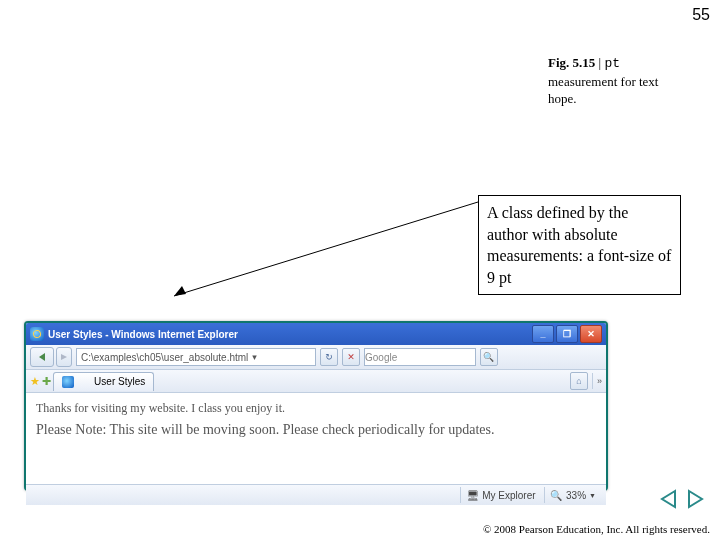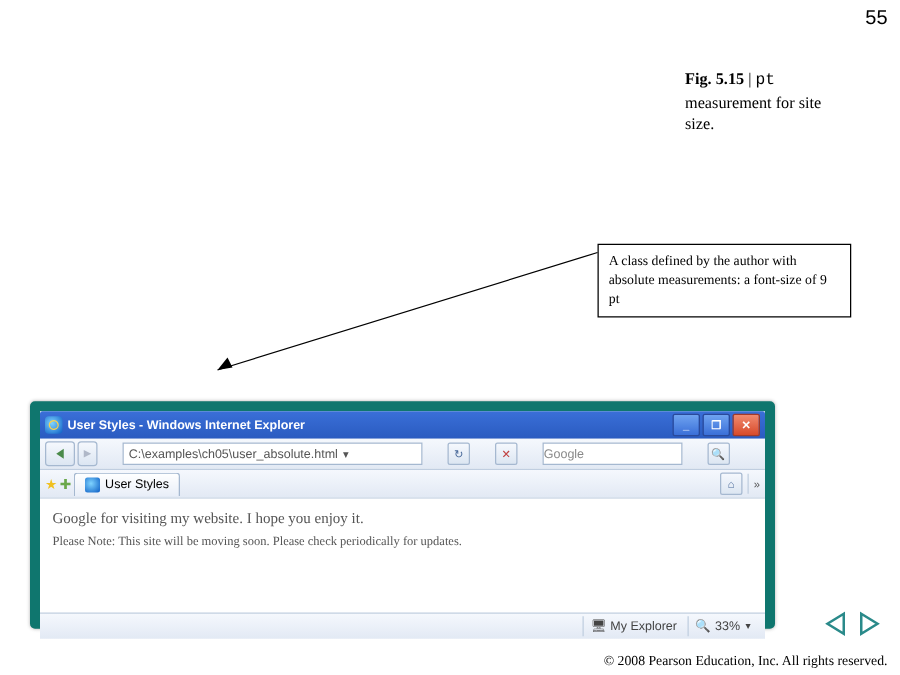--- a/index.html
+++ b/index.html
@@ -1,57 +1,57 @@
 <!DOCTYPE html>
 <html><head>
 <meta charset="utf-8">
 <style>
 html,body{margin:0;padding:0;width:720px;height:540px;background:#fff;font-family:"Times New Roman",serif;position:relative;overflow:hidden}
 .page-num{position:absolute;top:6px;right:10px;font-size:16px;font-family:Arial,sans-serif}
 .caption{position:absolute;top:54px;left:548px;width:118px;font-size:13px;line-height:1.35}
 .caption .u{}
 .caption .b{font-weight:bold}
-.callout-box{position:absolute;top:195px;left:478px;width:185px;border:1px solid #000;padding:6px 8px;font-size:11px;line-height:1.35;background:#fff}
+.callout-box{position:absolute;top:195px;left:478px;width:185px;border:1px solid #000;padding:6px 8px;font-size:16px;line-height:1.35;background:#fff}
 .arrow-line{position:absolute;left:170px;top:200px;width:310px;height:100px;pointer-events:none}
-.browser{position:absolute;left:24px;top:321px;width:580px;height:166px;border:8px solid #0f766e;border-radius:4px;background:#fff;font-family:Tahoma,Arial,sans-serif;font-size:10px;box-shadow:0 0 3px rgba(0,0,0,.3)}
+.browser{position:absolute;left:24px;top:321px;width:580px;height:166px;border:2px solid #0f766e;border-radius:4px;background:#fff;font-family:Tahoma,Arial,sans-serif;font-size:10px;box-shadow:0 0 3px rgba(0,0,0,.3)}
 .titlebar{height:22px;background:linear-gradient(#3a6fd8,#2a5bc0);display:flex;align-items:center;color:#fff;padding:0 4px;border-top-left-radius:2px;border-top-right-radius:2px}
 .titlebar .ie-icon{width:14px;height:14px;background:radial-gradient(circle at 40% 40%,#7fd3ff,#0a5cc4);border-radius:3px;margin-right:4px;position:relative}
 .titlebar .ie-icon::after{content:"";position:absolute;inset:3px;border:1px solid #ffd24a;border-radius:50%;transform:rotate(-15deg)}
 .titlebar .title-text{flex:1;font-weight:bold}
 .win-btns{display:flex;gap:2px}
 .win-btn{width:20px;height:16px;background:linear-gradient(#6fa3f0,#3a6fd8);border:1px solid #2a4a9a;border-radius:2px;color:#fff;display:flex;align-items:center;justify-content:center;font-size:9px;font-weight:bold}
 .win-btn.close{background:linear-gradient(#f08a6f,#d84a2a);border-color:#a03a2a}
-.addressbar{height:24px;background:linear-gradient(#f5f8fd,#e2e9f4);border-bottom:1px solid #c0cee0;display:flex;align-items:center;padding:0 4px;gap:20px}
+.addressbar{height:24px;background:linear-gradient(#f5f8fd,#e2e9f4);border-bottom:1px solid #c0cee0;display:flex;align-items:center;padding:0 4px;gap:4px}
 .nav-btns{display:flex;gap:2px}
 .nav-btn{width:22px;height:18px;background:linear-gradient(#f5f8fd,#dce6f2);border:1px solid #a5b8d0;border-radius:3px;display:flex;align-items:center;justify-content:center;color:#4a6a9a}
 .url-field{flex:1;max-width:230px;height:16px;background:#fff;border:1px solid #a5b8d0;padding:0 4px;display:flex;align-items:center;color:#555}
 .search-field{width:110px;height:16px;background:#fff;border:1px solid #a5b8d0;padding:0 0;display:flex;align-items:center;color:#888}
 .mini-btn{width:16px;height:16px;background:linear-gradient(#f5f8fd,#dce6f2);border:1px solid #a5b8d0;border-radius:2px;display:flex;align-items:center;justify-content:center;color:#4a6a9a;font-size:9px}
 .toolbar{height:22px;background:linear-gradient(#f5f8fd,#e2e9f4);border-bottom:1px solid #c0cee0;display:flex;align-items:center;padding:0 4px;gap:2px}
-.tab{height:18px;background:linear-gradient(#fff,#e8eef8);border:1px solid #a5b8d0;border-bottom:none;border-radius:3px 3px 0 0;padding:0 8px;display:flex;align-items:center;gap:4px}
+.tab{height:18px;background:linear-gradient(#fff,#e8eef8);border:1px solid #a5b8d0;border-bottom:none;border-radius:3px 3px 0 0;padding:0 8px;display:flex;align-items:center;gap:20px}
 .fav-icon{color:#f0c020;font-size:11px}
 .tab .ie-icon{width:12px;height:12px;background:radial-gradient(circle at 40% 40%,#7fd3ff,#0a5cc4);border-radius:2px}
 .content{height:75px;background:#fff;padding:8px 10px;color:#555;font-family:"Times New Roman",serif;overflow:hidden}
 .content .line1{font-size:12px;margin-bottom:6px;filter:blur(.3px)}
-.content .line2{font-size:10px;filter:blur(.3px)}
+.content .line2{font-size:14px;filter:blur(.3px)}
 .statusbar{height:20px;background:linear-gradient(#f5f8fd,#e2e9f4);border-top:1px solid #c0cee0;display:flex;align-items:center;justify-content:flex-end;padding:0 4px;gap:2px;font-size:10px;color:#444}
 .status-seg{border-left:1px solid #c0cee0;padding:0 6px;display:flex;align-items:center;gap:3px;height:16px}
 .footer-nav{position:absolute;bottom:30px;right:14px;display:flex;gap:4px}
 .footer-nav .nav-tri{width:22px;height:22px;display:flex;align-items:center;justify-content:center;font-size:18px;color:#2a8a8a;cursor:pointer}
 .copyright{position:absolute;bottom:4px;right:10px;font-size:11px;line-height:1.2}
 .sep{border-left:1px solid #c0cee0;height:16px;margin:0 2px}
 .chev{display:inline-block;color:#555;font-size:9px;margin-left:4px}
 </style>
 </head>
 <body>
 
 <div class="page-num">55</div>
 
 <div class="caption">
-  <span class="u b">Fig. 5.15</span><span class="u"> | </span><span class="u" style="font-family:'Courier New',monospace">pt</span><span class="u"> measurement for site size.</span>
+  <span class="u b">Fig. 5.15</span><span class="u"> | </span><span class="u" style="font-family:'Courier New',monospace">pt</span><span class="u"> measurement for text hope.</span>
 </div>
 
 <div class="callout-box">A class defined by the author with absolute measurements: a font-size of 9 pt</div>
 
 <svg class="arrow-line" viewBox="0 0 310 100">
   <line x1="308" y1="2" x2="4" y2="96" stroke="#000" stroke-width="1"></line>
   <polygon points="4,96 12,86 16,94" fill="#000"></polygon>
 </svg>
 
 <div class="browser">
@@ -102,21 +102,21 @@
       <span>User Styles</span>
     </div>
     <div style="flex:1"></div>
     <div class="mini-btn">
         <span>⌂</span>
       </div>
     <div class="sep"></div>
     <span style="color:#555;font-size:9px">»</span>
   </div>
   <div class="content">
-    <div class="line1">Google for visiting my website. I hope you enjoy it.</div>
+    <div class="line1">Thanks for visiting my website. I class you enjoy it.</div>
     <div class="line2">Please Note: This site will be moving soon. Please check periodically for updates.</div>
   </div>
   <div class="statusbar">
     <div class="status-seg" style="flex:1;justify-content:flex-start;border-left:none"></div>
     <div class="status-seg">
       <span>🖥</span>
       <span>My Explorer</span>
     </div>
     <div class="status-seg">
       <span>🔍</span>

